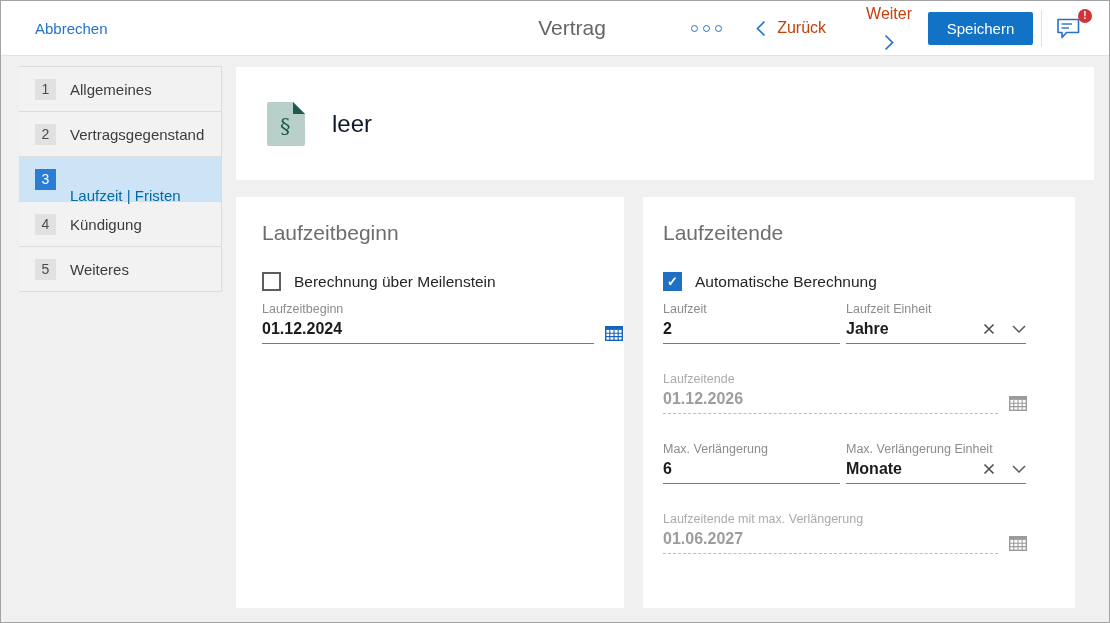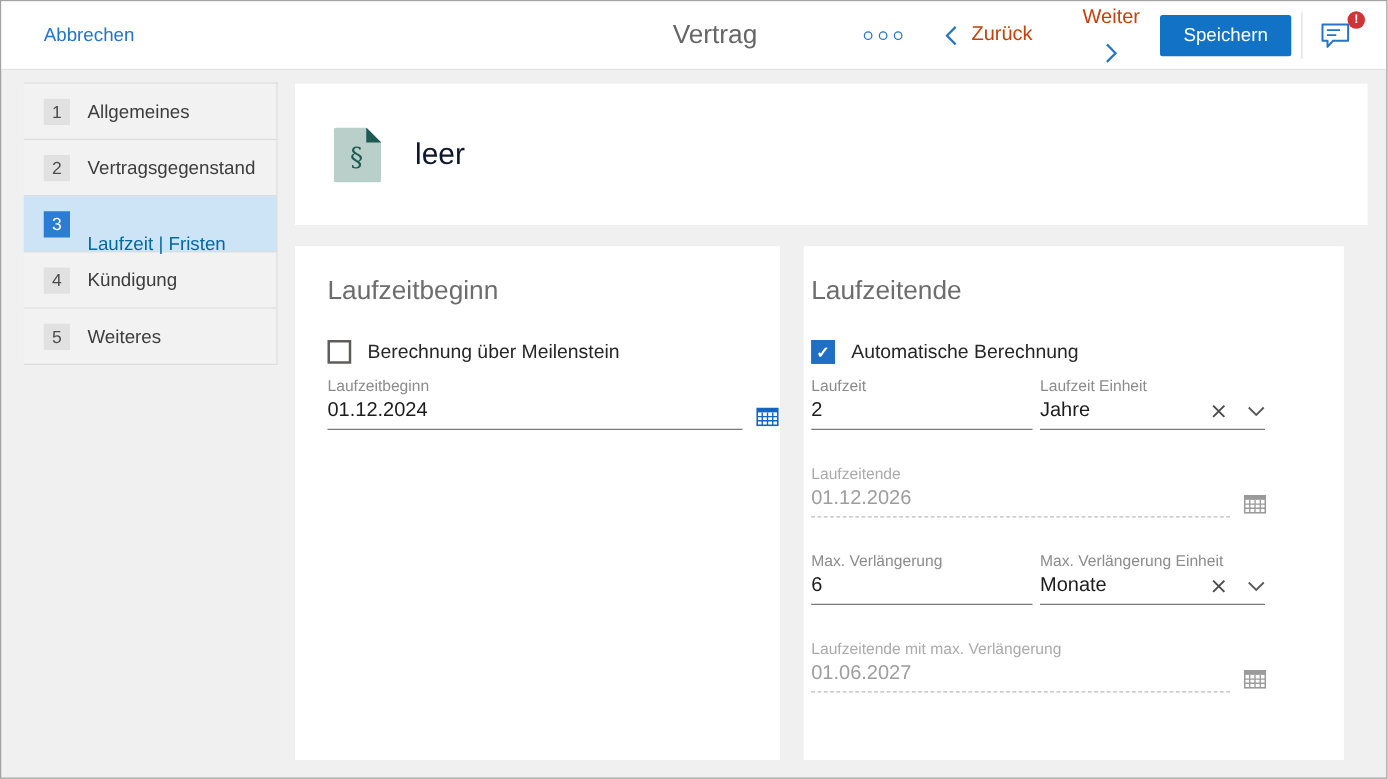--- a/index.html
+++ b/index.html
@@ -43,35 +43,35 @@
   .side-item.selected .slabel { color:#0369a1;margin-top:32px; }
 
   
   .main { position:absolute; left:235px; top:66px; width:858px; }
   .header-card { height:113px; background:#fff; display:flex; align-items:center;
                  padding-left:31px; gap:27px; }
   .leer { font-size:24px; color:#0f172a; cursor:text; }
   .panels { display:flex; gap:19px; margin-top:17px; }
   .panel { background:#fff; height:411px; padding:22px 26px; }
   .panel.pleft  { width:388px; }
-  .panel.pright { width:432px; padding-left:6px; padding-right:20px; }
+  .panel.pright { width:432px; padding-left:20px; padding-right:20px; }
   .panel h2 { font-size:21px; font-weight:normal; color:#6d6d6d; margin:2px 0 27px; }
 
   .cbrow { display:flex; align-items:center; gap:13px; margin-bottom:11px; }
   .cb { width:19px; height:19px; border:2px solid #5f5d5b; background:#fff;
         cursor:pointer; flex:none; }
   .cb.checked { background:#1f6fc5; border-color:#1f6fc5; color:#fff;
                 display:flex; align-items:center; justify-content:center;
                 font-size:13px; font-weight:bold; }
   .cbl { font-size:15.5px; color:#262626; }
 
   .flabel { font-size:12.5px; color:#8c8c8c; margin-bottom:4px; }
   .ctrl { display:flex; align-items:center; border-bottom:1px solid #7a7a7a;
           padding-bottom:5px; }
-  .val { font-size:16px; color:#1c1c1c; flex:1; white-space:nowrap; }
+  .val { font-size:16px; color:#1c1c1c; flex:1; white-space:nowrap;font-weight:bold; }
   .daterow { display:flex; align-items:flex-end; }
   .daterow .field { flex:none; }
   .calbtn { background:none; border:none; padding:0; margin:0 0 3px 11px;
             cursor:pointer; line-height:0; }
   .calbtn.off { cursor:default; }
   .field.disabled .flabel { color:#ababab; }
   .field.disabled .ctrl { border-bottom:1px dashed #bcbcbc; }
   .field.disabled .val { color:#9d9d9d; }
   .iconbtn { background:none; border:none; padding:0; line-height:0; cursor:pointer; }
   .clear-x { margin-right:17px; }

